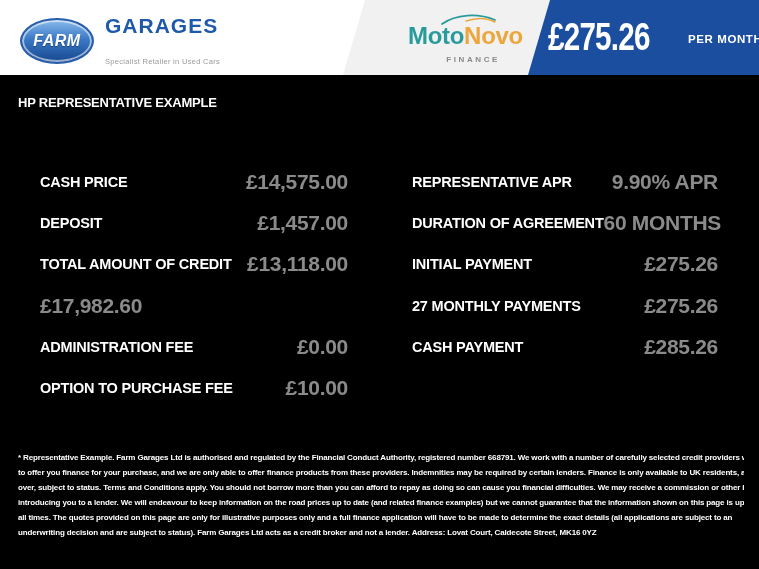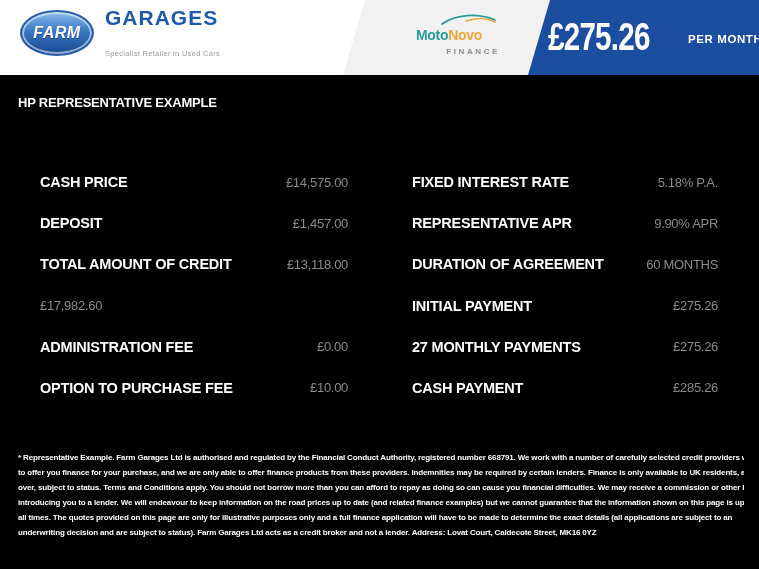--- a/index.html
+++ b/index.html
@@ -37,21 +37,21 @@
     transform: scaleX(0.78); transform-origin: left center;
   }
   .per-month {
     position: absolute; left: 668px; top: 33px;
     font-size: 11.5px; font-weight: bold; color: #ffffff;
     letter-spacing: 0.6px; white-space: nowrap; padding-left: 20px;
   }
 
   
   .farm-logo {
-    position: absolute; left: 20px; top: 7px;
+    position: absolute; left: 20px; top: 15px;
     display: flex; align-items: center; gap: 11px;
   }
   .farm-oval {
     width: 70px; height: 42px; border-radius: 50%;
     background: linear-gradient(180deg, #8abbec 0%, #3b79c6 45%, #17488f 100%);
     border: 2px solid #2a5ea8;
     box-shadow: inset 0 0 0 2px rgba(255,255,255,0.55);
     display: flex; align-items: center; justify-content: center;
   }
   .farm-oval span {
@@ -66,49 +66,49 @@
   .garages-tagline {
     color: #9a9a9a; font-size: 7.5px; letter-spacing: 0.3px; margin-top: 20px;
   }
 
   
   .motonovo {
     position: absolute; left: 396px; top: 13px; width: 106px;
   }
   .motonovo .swoosh { display: block; margin-left: 44px; height: 13px; }
   .motonovo .wordmark {
-    font-size: 14px; font-weight: bold; line-height: 19px;
-    text-align: center; letter-spacing: -0.3px;
+    font-size: 24px; font-weight: bold; line-height: 19px;
+    text-align: center; letter-spacing: -0.3px; margin-left: 12px;
   }
   .motonovo .moto { color: #2a9b9b; }
   .motonovo .novo { color: #eda63c; }
   .motonovo .finance-label {
     font-size: 8px; font-weight: bold; color: #8a8a8a;
-    letter-spacing: 2.6px; text-align: right; padding-right: 2px; margin-top: 2px;
+    letter-spacing: 2.6px; text-align: right; padding-right: 2px; margin-top: 10px;
   }
 
   
   .page-title {
     position: absolute; left: 18px; top: 95px;
     color: #ffffff; font-size: 13px; font-weight: bold;
     letter-spacing: -0.2px; margin: 0;
   }
   .fin-col { position: absolute; top: 170px; }
   .fin-col.left  { left: 40px;  width: 308px; }
   .fin-col.right { left: 412px; width: 306px; }
   .fin-row {
     height: 24px; margin-bottom: 17.2px;
     display: flex; justify-content: space-between; align-items: center; text-align: right;
   }
   .fin-label {
     color: #ffffff; font-weight: bold; font-size: 14.5px;
     letter-spacing: -0.2px; white-space: nowrap;
   }
   .fin-value {
-    color: #8a8a8a; font-weight: normal; font-size: 13px;
+    color: #8a8a8a; font-weight: bold; font-size: 21px;
     letter-spacing: -0.3px; white-space: nowrap;
   }
 
   
   .disclaimer { position: absolute; left: 18px; top: 450px; width: 726px; overflow: hidden; }
   .disc-line {
     color: #ffffff; font-size: 8px; font-weight: bold;
     line-height: 15.1px; letter-spacing: -0.15px; white-space: nowrap;
   }
 </style>
@@ -169,24 +169,20 @@
       <span class="fin-value">£0.00</span>
     </div>
     <div class="fin-row">
       <span class="fin-label">OPTION TO PURCHASE FEE</span>
       <span class="fin-value">£10.00</span>
     </div>
   </div>
 
   <div class="fin-col right">
     <div class="fin-row">
-      <span class="fin-label">FIXED INTEREST RATE</span>
-      <span class="fin-value">5.18% P.A.</span>
-    </div>
-    <div class="fin-row">
       <span class="fin-label">REPRESENTATIVE APR</span>
       <span class="fin-value">9.90% APR</span>
     </div>
     <div class="fin-row">
       <span class="fin-label">DURATION OF AGREEMENT</span>
       <span class="fin-value">60 MONTHS</span>
     </div>
     <div class="fin-row">
       <span class="fin-label">INITIAL PAYMENT</span>
       <span class="fin-value">£275.26</span>

